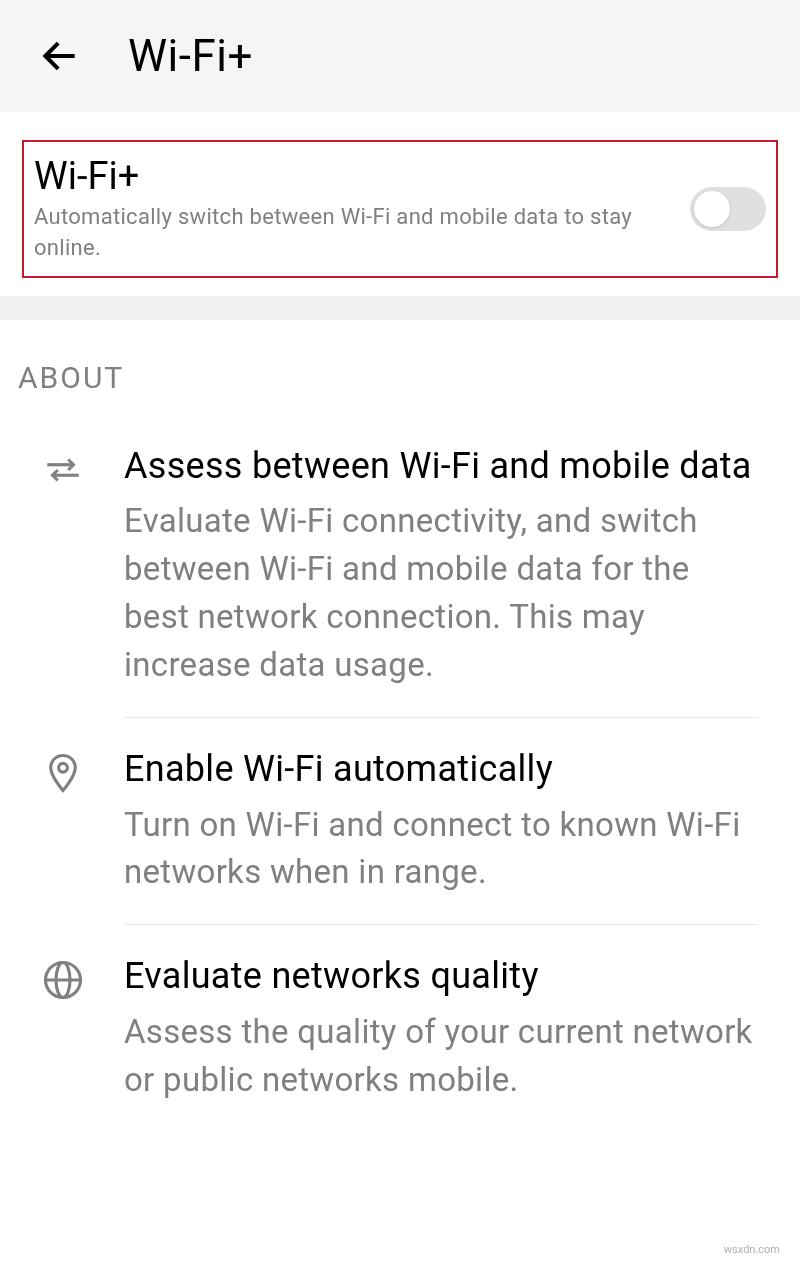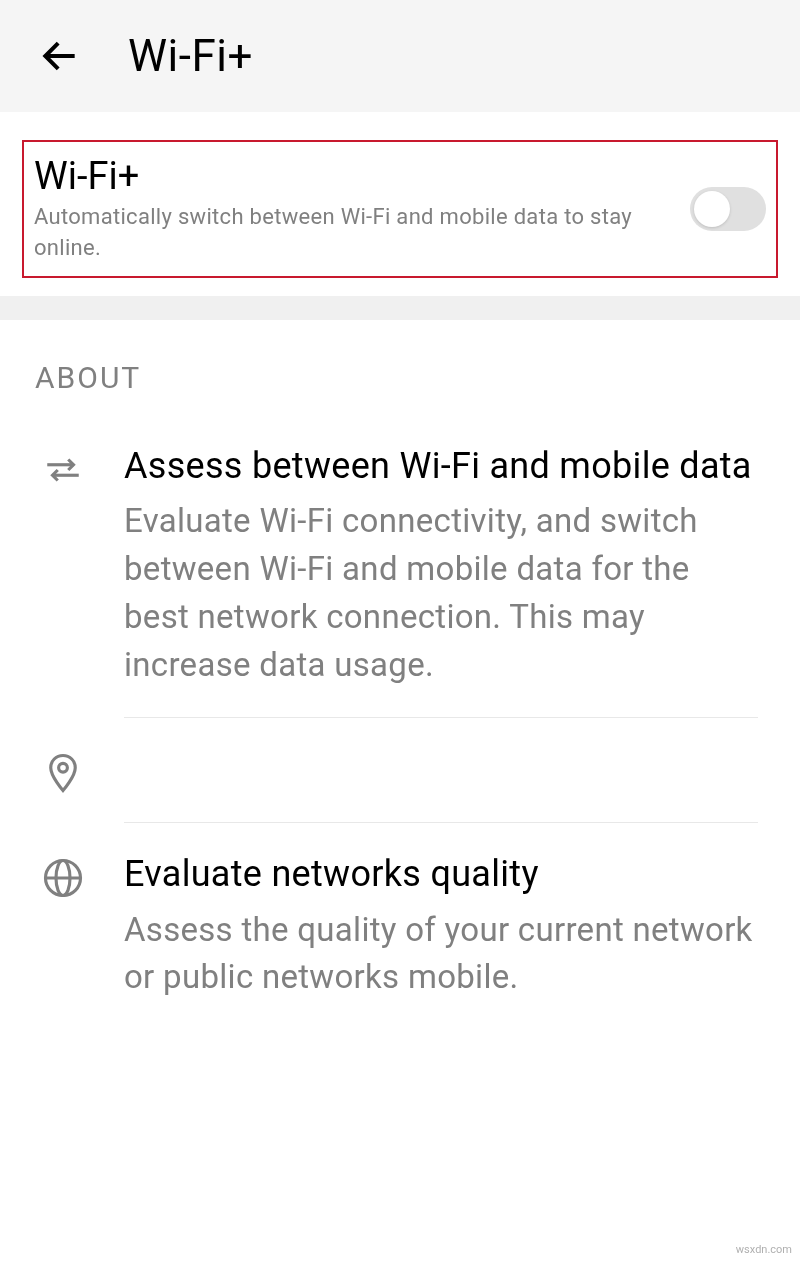--- a/index.html
+++ b/index.html
@@ -81,21 +81,21 @@
     .divider {
       height: 24px;
       background: #f0f0f0;
       margin-top: 18px;
     }
     .section-label {
       font-size: 30px;
       font-weight: 400;
       color: #808080;
       letter-spacing: 2px;
-      padding: 40px 42px 20px 35px;
+      padding: 40px 42px 20px 18px;
     }
     .about-item {
       display: flex;
       padding: 28px 42px 28px 42px;
       align-items: flex-start;
     }
     .about-icon {
       width: 42px;
       height: 42px;
       margin-right: 40px;
@@ -126,21 +126,21 @@
     }
     .item-divider {
       height: 1px;
       background: #e8e8e8;
       margin-left: 124px;
       margin-right: 42px;
     }
     .watermark {
       position: absolute;
       bottom: 8px;
-      right: 8px;
+      right: 20px;
       font-size: 11px;
       color: #b0b0b0;
     }
   </style>
 </head>
 <body>
 
 <div class="header">
   <div class="back-icon">
     <svg viewBox="0 0 24 24" width="44" height="44" fill="none" stroke="#000" stroke-width="2.2">
@@ -182,20 +182,24 @@
 
 <div class="item-divider"></div>
 
 <div class="about-item">
   <div class="about-icon">
     <svg viewBox="0 0 24 24" width="42" height="42" fill="none" stroke="#808080" stroke-width="1.8">
       <path d="M12 2 C8 2 5 5 5 9 C5 14 12 22 12 22 C12 22 19 14 19 9 C19 5 16 2 12 2 Z"></path>
       <circle cx="12" cy="9" r="2.5"></circle>
     </svg>
   </div>
+  <div class="about-text">
+    <div class="about-title">Enable Wi-Fi automatically</div>
+    <div class="about-desc">Turn on Wi-Fi and connect to known Wi-Fi networks when in range.</div>
+  </div>
 </div>
 
 <div class="item-divider"></div>
 
 <div class="about-item">
   <div class="about-icon">
     <svg viewBox="0 0 24 24" width="42" height="42" fill="none" stroke="#808080" stroke-width="1.8">
       <circle cx="12" cy="12" r="10"></circle>
       <ellipse cx="12" cy="12" rx="4" ry="10"></ellipse>
       <line x1="2" y1="12" x2="22" y2="12"></line>

